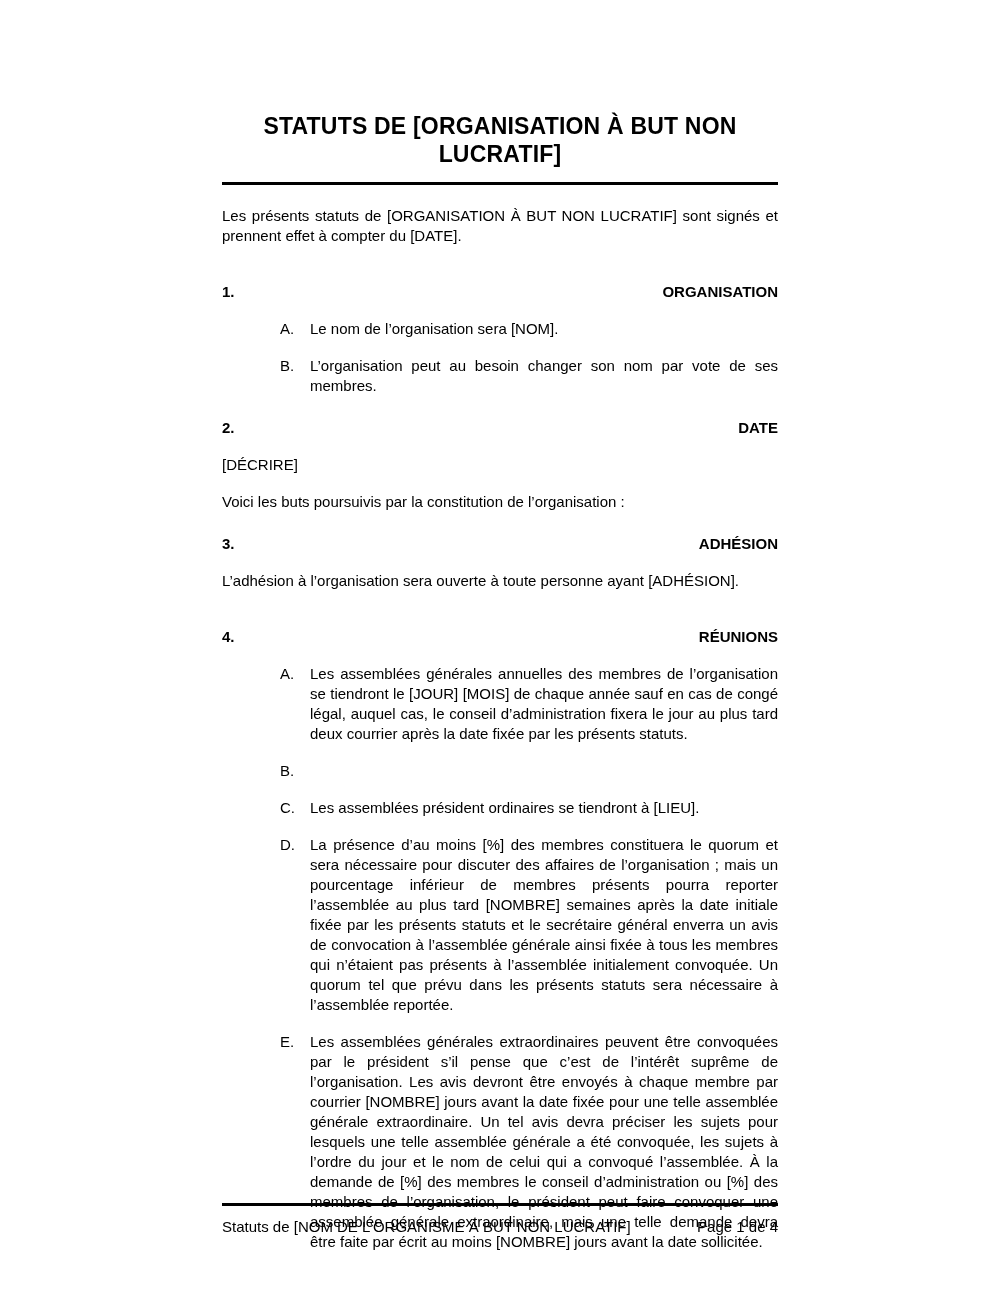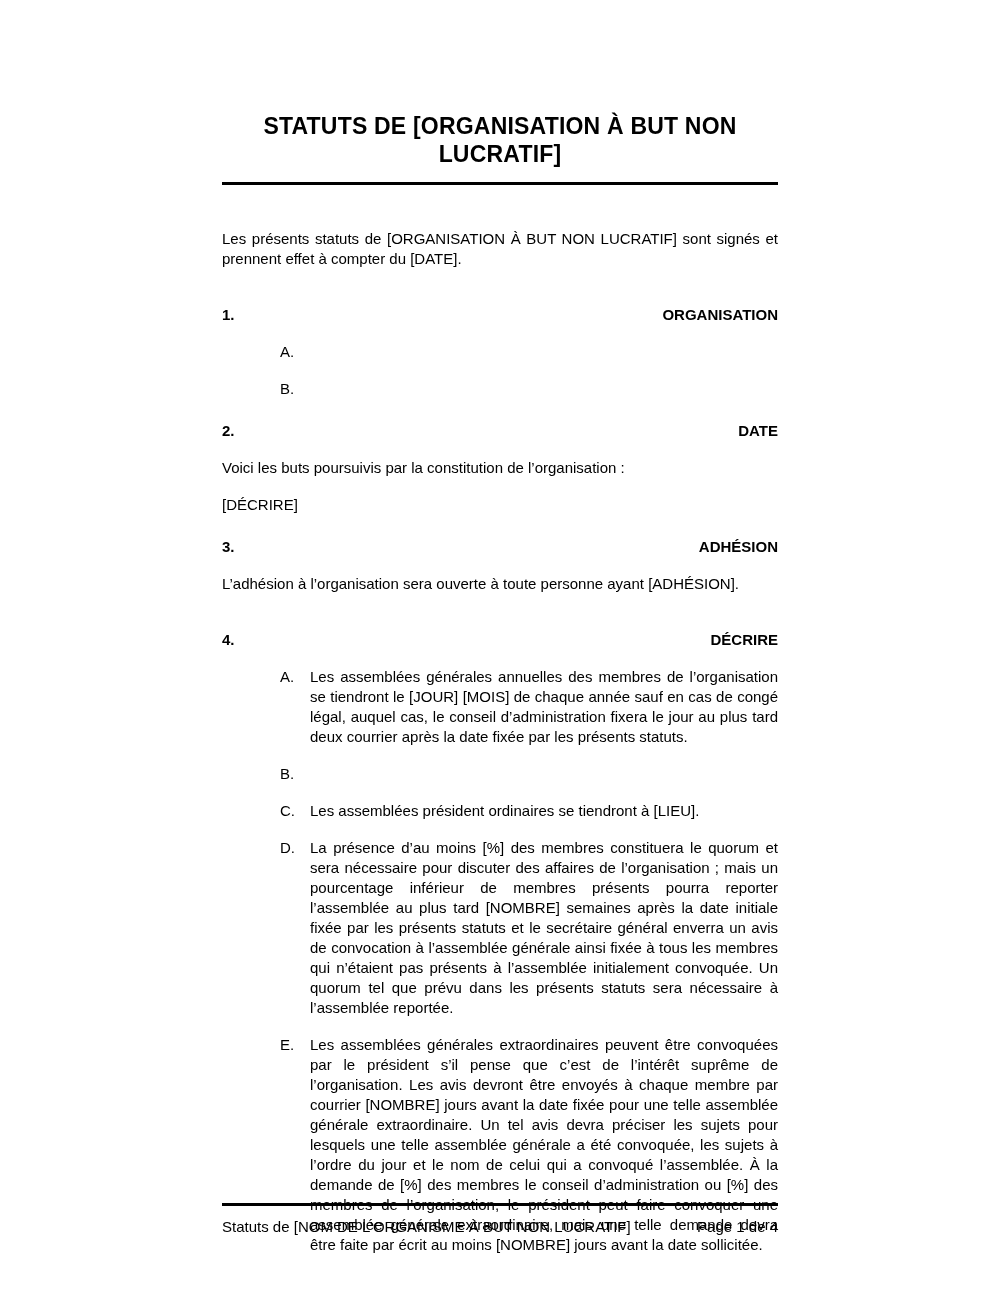--- a/index.html
+++ b/index.html
@@ -24,21 +24,21 @@
     line-height: 28px;
     font-weight: bold;
     letter-spacing: 0.2px;
   }
   .title-rule {
     margin-top: 14px;
     border-top: 3px solid #000;
     height: 0;
   }
   .intro {
-    margin-top: 44px;
+    margin-top: 21px;
     text-align: justify;
   }
   .section-heading {
     display: flex;
     font-weight: bold;
     margin-top: 22px;
   }
   .mt-lg { margin-top: 36px; }
   .sec-num { width: 30px; flex: none; }
   .sec-title { flex: 1; text-align: right; }
@@ -76,47 +76,49 @@
 
     <p class="intro">Les présents statuts de [ORGANISATION À BUT NON LUCRATIF] sont signés et prennent effet à compter du [DATE].</p>
 
     <div class="section">
       <div class="section-heading mt-lg">
         <span class="sec-num">1.</span>
         <span class="sec-title">ORGANISATION</span>
       </div>
       <div class="list-item">
         <span class="item-label">A.</span>
+        <span class="item-text">Le nom de l’organisation sera [NOM].</span>
       </div>
       <div class="list-item">
         <span class="item-label">B.</span>
+        <span class="item-text">L’organisation peut au besoin changer son nom par vote de ses membres.</span>
       </div>
     </div>
 
     <div class="section">
       <div class="section-heading">
         <span class="sec-num">2.</span>
         <span class="sec-title">DATE</span>
       </div>
+      <p class="paragraph">[DÉCRIRE]</p>
       <p class="paragraph">Voici les buts poursuivis par la constitution de l’organisation :</p>
-      <p class="paragraph">[DÉCRIRE]</p>
     </div>
 
     <div class="section">
       <div class="section-heading">
         <span class="sec-num">3.</span>
         <span class="sec-title">ADHÉSION</span>
       </div>
       <p class="paragraph">L’adhésion à l’organisation sera ouverte à toute personne ayant [ADHÉSION].</p>
     </div>
 
     <div class="section">
       <div class="section-heading mt-lg">
         <span class="sec-num">4.</span>
-        <span class="sec-title">DÉCRIRE</span>
+        <span class="sec-title">RÉUNIONS</span>
       </div>
       <div class="list-item">
         <span class="item-label">A.</span>
         <span class="item-text">Les assemblées générales annuelles des membres de l’organisation se tiendront le [JOUR] [MOIS] de chaque année sauf en cas de congé légal, auquel cas, le conseil d’administration fixera le jour au plus tard deux courrier après la date fixée par les présents statuts.</span>
       </div>
       <div class="list-item">
         <span class="item-label">B.</span>
       </div>
       <div class="list-item">
         <span class="item-label">C.</span>

